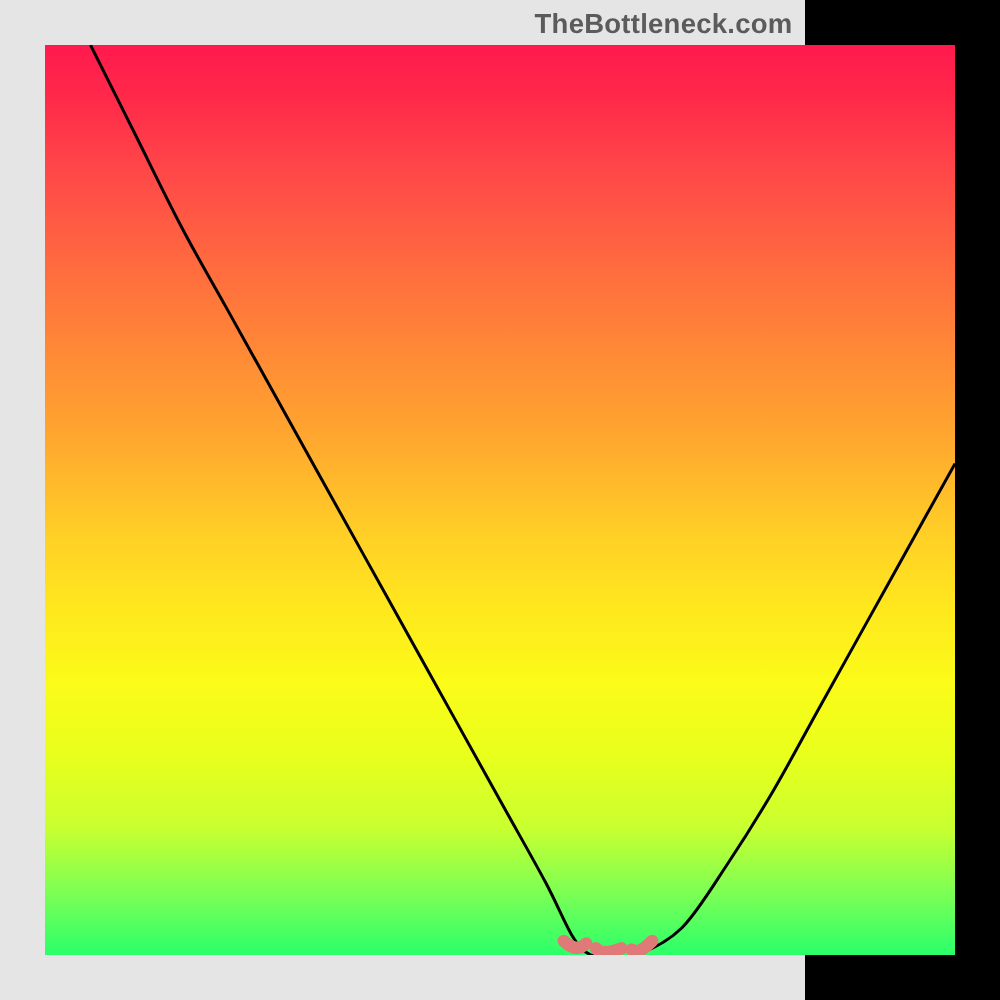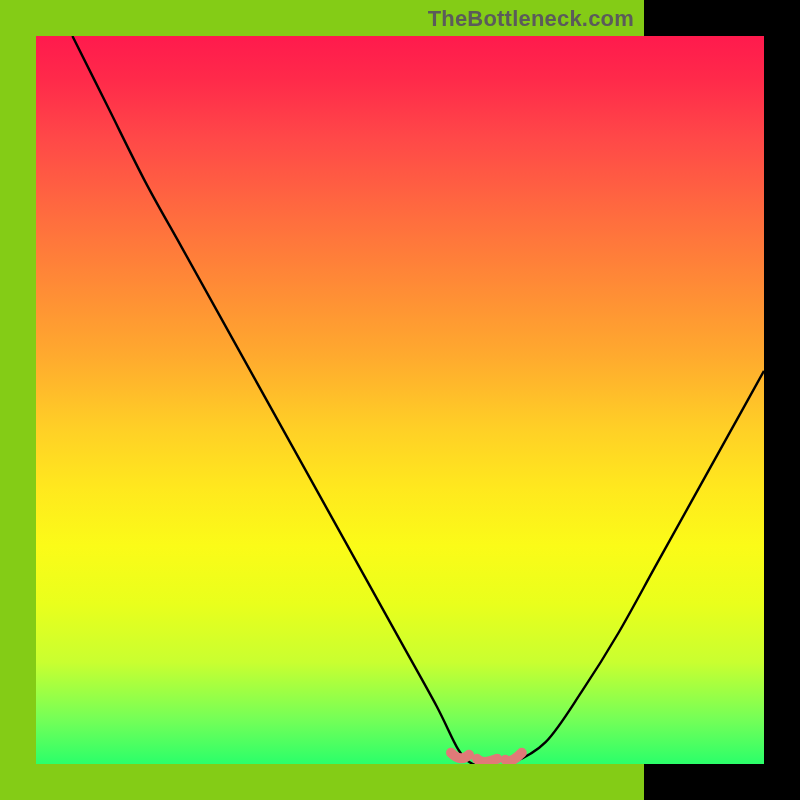--- a/index.html
+++ b/index.html
@@ -2,21 +2,21 @@
 <html><head>
 <meta charset="utf-8">
 <style>
   * { margin: 0; padding: 0; box-sizing: border-box; }
   html, body { width: 800px; height: 800px; overflow: hidden; }
   body { background: #000; font-family: Arial, Helvetica, sans-serif; }
   .canvas {
     position: absolute;
     left: 0; top: 0;
     width: 644px; height: 800px;
-    background: #84cc16;
+    background: #e5e5e5;
     padding-left: 27px;
   }
   .plot-area {
     position: absolute;
     left: 36px;
     top: 36px;
     width: 728px;
     height: 728px;
     background: linear-gradient(to bottom,
       #ff1a4d 0%,

